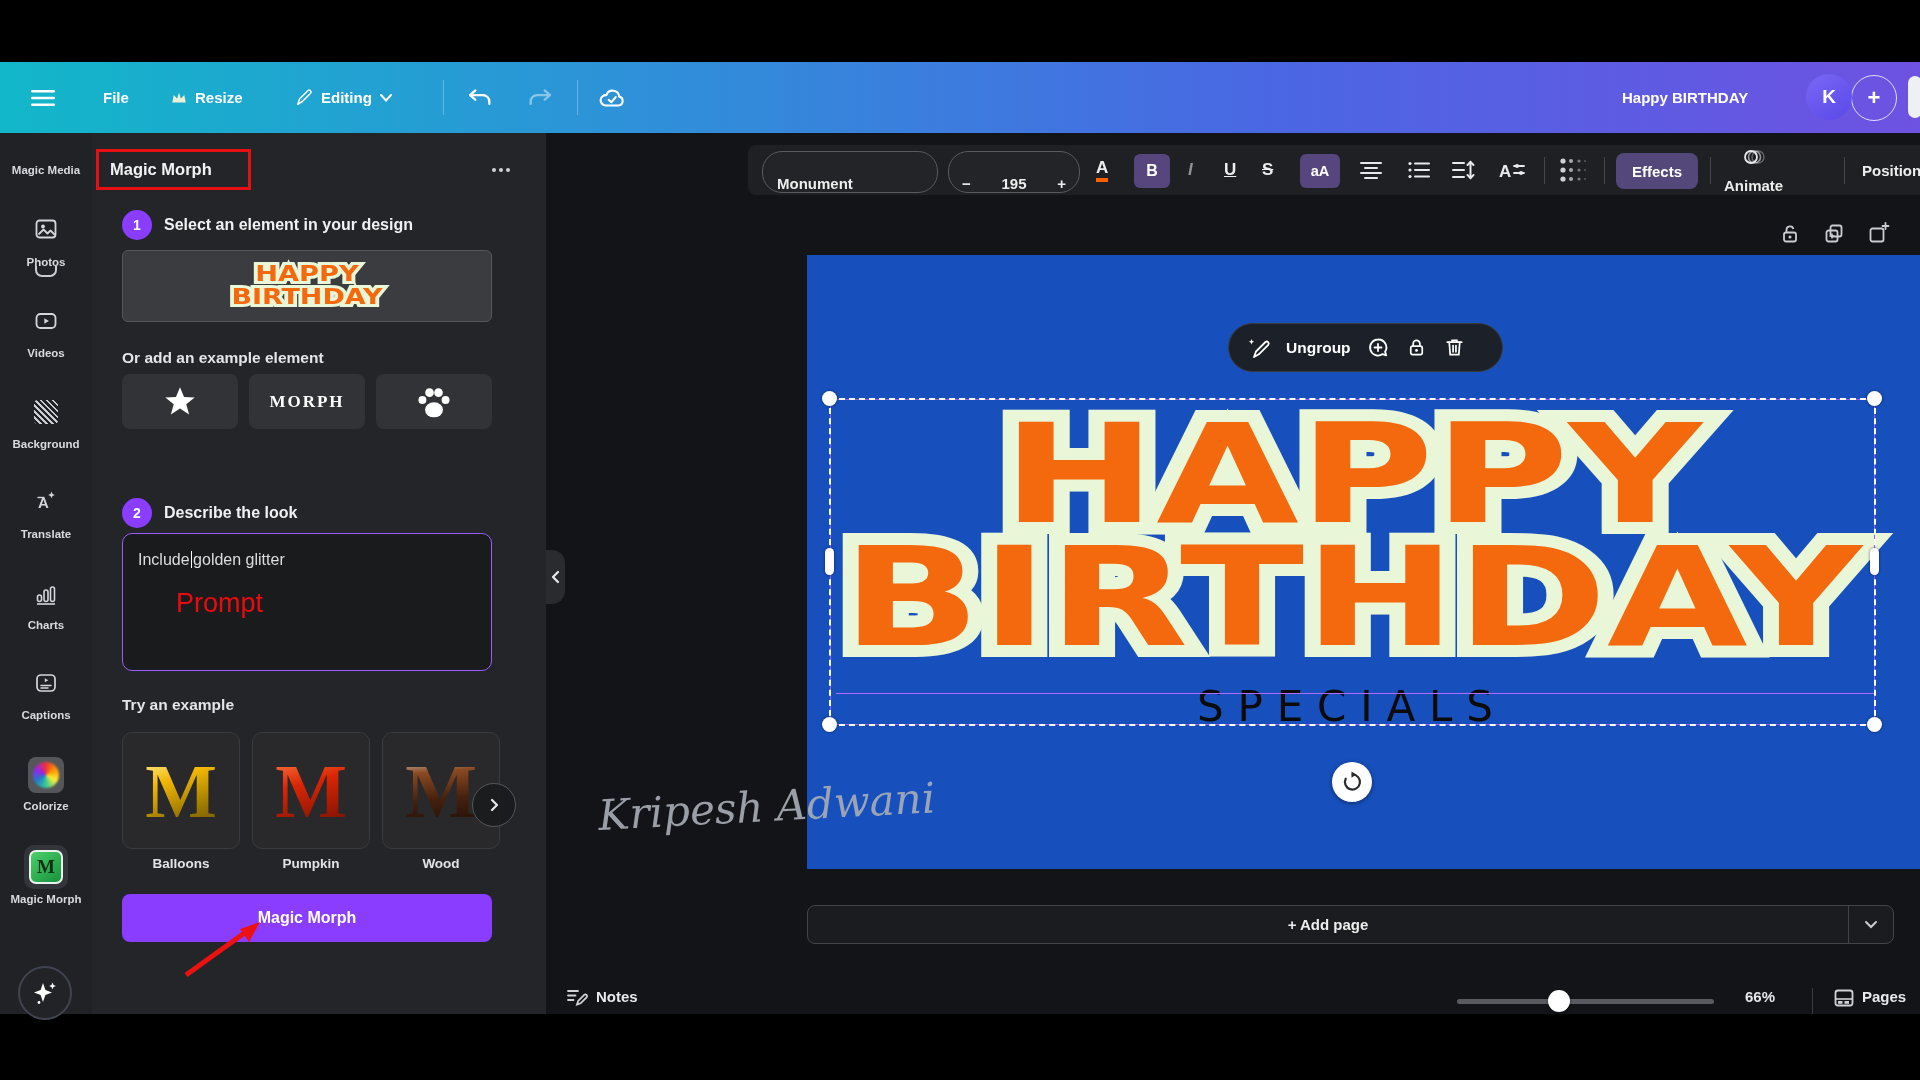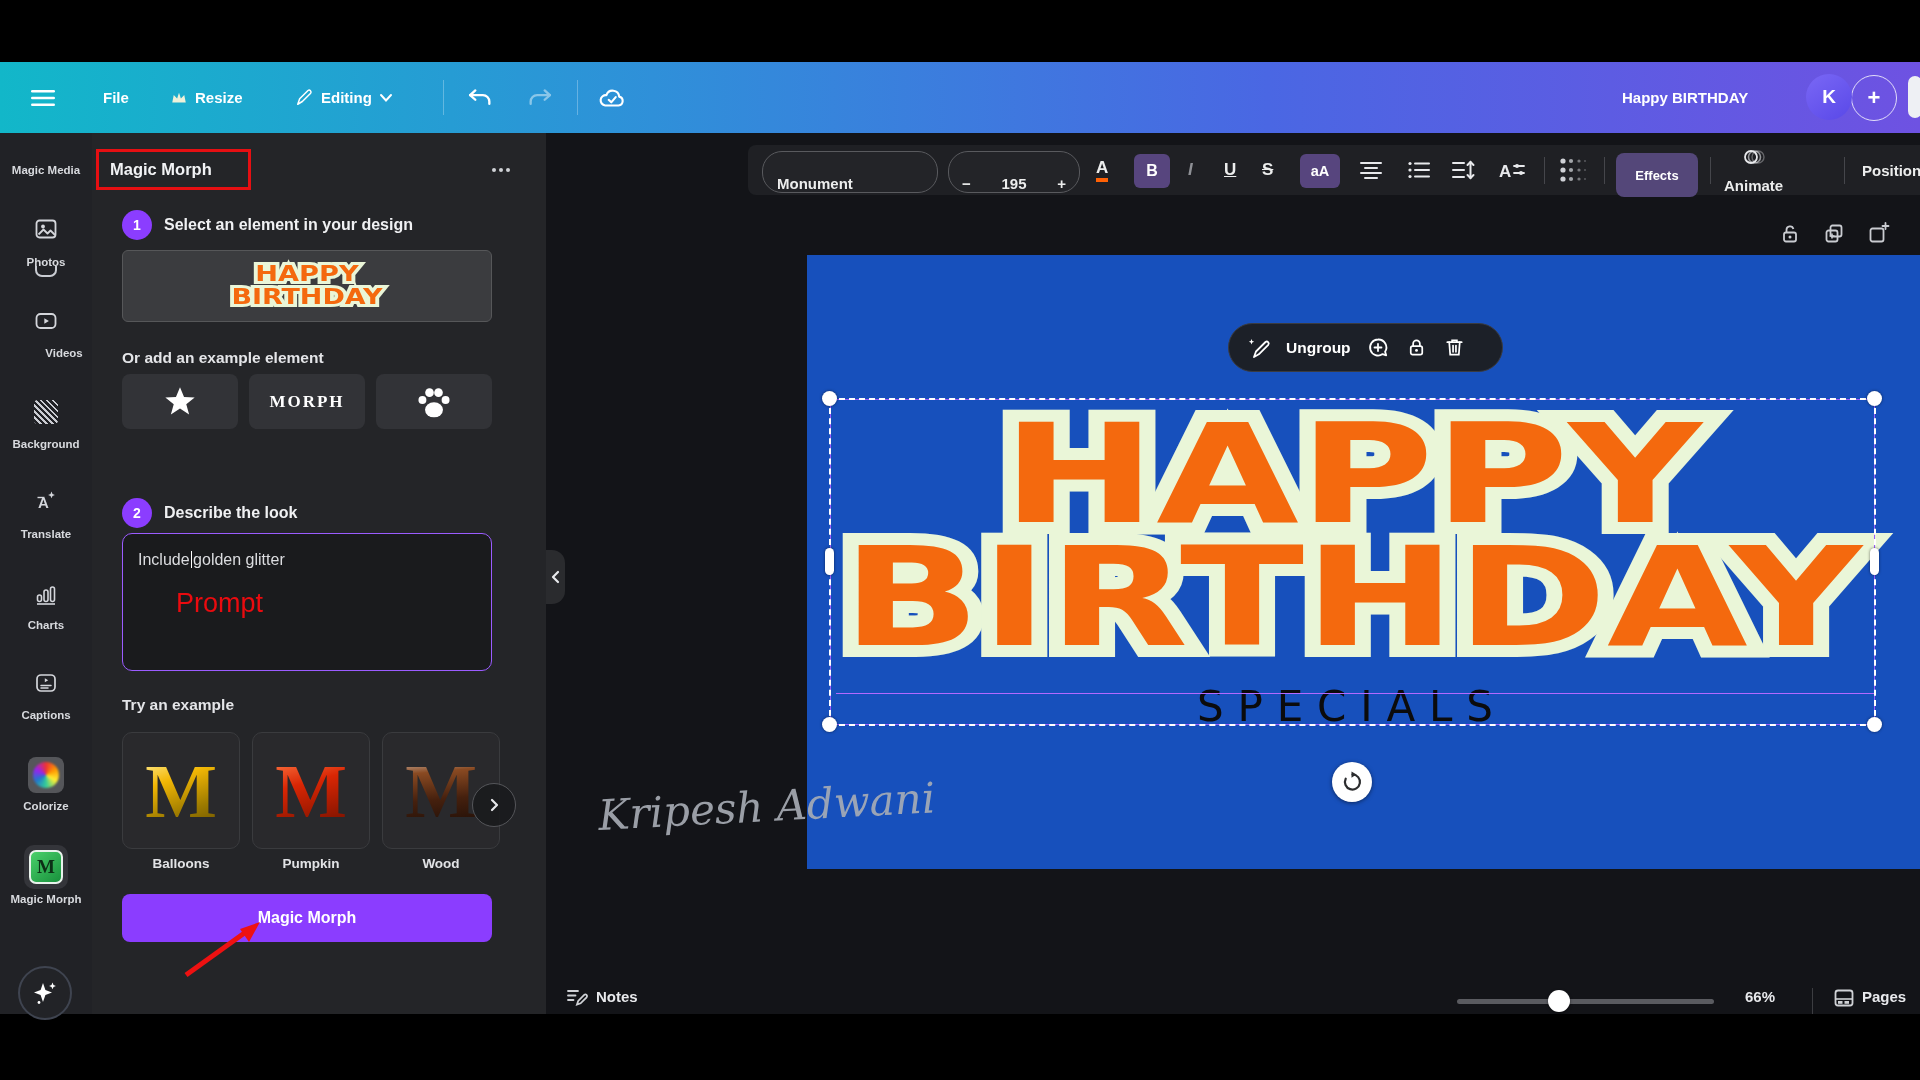--- a/index.html
+++ b/index.html
@@ -79,22 +79,22 @@
   .workspace{left:546px;top:133px;width:1374px;height:881px;background:#131418;}
   .fmt-strip{position:absolute;left:748px;top:145px;width:1172px;height:50px;background:#1f2024;border-radius:8px 0 0 8px;}
   .fmt-box{position:absolute;top:151px;height:42px;border:1px solid #595a5e;border-radius:20px;box-sizing:border-box;
     display:flex;align-items:flex-end;color:#eceded;font-size:15px;font-weight:bold;background:#232428;}
   .fmt-t{position:absolute;top:145px;height:50px;display:flex;align-items:center;color:#eceded;
     font-size:17px;font-weight:bold;}
   .fmt-dim{color:#8e9095;}
   .tg-active{top:154px;height:34px;border-radius:6px;background:#57457e;position:absolute;
     display:flex;align-items:center;justify-content:center;color:#fff;font-weight:bold;font-size:16px;}
   .v-div{position:absolute;top:157px;width:1px;height:27px;background:#45464b;}
-  .effects-pill{position:absolute;left:1616px;top:153px;width:82px;height:44px;border-radius:8px;background:#544779;
-    color:#fff;font-size:13px;font-weight:bold;display:flex;align-items:center;justify-content:center;}
+  .effects-pill{position:absolute;left:1616px;top:153px;width:82px;height:36px;border-radius:8px;background:#544779;
+    color:#fff;font-size:15px;font-weight:bold;display:flex;align-items:center;justify-content:center;}
   
   .page{position:absolute;left:807px;top:255px;width:1113px;height:614px;background:#1750BC;}
   .watermark{position:absolute;left:598px;top:782px;width:340px;font-family:"DejaVu Serif",serif;
     font-style:italic;font-size:42px;color:#a9aeb6;opacity:.9;transform:rotate(-3deg);white-space:nowrap;}
   .sel-purple{position:absolute;left:830px;top:399px;width:1045px;height:326px;border:1px solid #9a5bff;box-sizing:border-box;}
   .sel-dash{position:absolute;left:829px;top:398px;width:1047px;height:328px;border:2px dashed #fff;box-sizing:border-box;}
   .sub-line{position:absolute;left:836px;top:693px;width:1038px;height:0;border-top:1.5px solid #b469ff;}
   .handle-c{position:absolute;width:15px;height:15px;border-radius:50%;background:#fff;
     box-shadow:0 0 3px rgba(0,0,0,.55);z-index:3;}
   .handle-s{position:absolute;width:9px;height:27px;border-radius:5px;background:#fff;
@@ -197,21 +197,21 @@
     <rect x="2.5" y="3.5" width="19" height="17" rx="3" fill="none" stroke="#d4d6db" stroke-width="1.8"></rect>
     <circle cx="9" cy="9.5" r="1.9" fill="#d4d6db"></circle>
     <path d="M4.5 17.5 l5 -5 4 4 3 -3 4.5 4.5" fill="none" stroke="#d4d6db" stroke-width="1.8" stroke-linejoin="round"></path>
   </svg>
   <div class="rail-label" style="top:256px;"><span>Photos</span></div>
 
   <svg class="rail-ic" style="top:309px;" viewBox="0 0 24 24">
     <rect x="2.5" y="5" width="19" height="14" rx="4" fill="none" stroke="#d4d6db" stroke-width="1.8"></rect>
     <path d="M10.3 9.3 l4.6 2.7 -4.6 2.7 z" fill="#d4d6db"></path>
   </svg>
-  <div class="rail-label" style="top:347px;margin-left:18px;"><span>Videos</span></div>
+  <div class="rail-label" style="top:347px;"><span>Videos</span></div>
 
   <div class="rail-ic hatch" style="top:400px;"></div>
   <div class="rail-label" style="top:438px;"><span>Background</span></div>
 
   <svg class="rail-ic" style="top:489px;" viewBox="0 0 24 24">
     <text x="4" y="19" font-size="15" font-weight="bold" fill="#d4d6db" font-family="Liberation Sans, sans-serif">A</text>
     <path d="M17.5 2.5 l1 2.4 2.4 1 -2.4 1 -1 2.4 -1 -2.4 -2.4 -1 2.4 -1 z" fill="#d4d6db"></path>
     <path d="M3.5 8.5 h7" stroke="#d4d6db" stroke-width="1.4"></path>
   </svg>
   <div class="rail-label" style="top:528px;"><span>Translate</span></div>
@@ -512,20 +512,29 @@
       <g stroke="#fff" stroke-width="1.8" fill="none" stroke-linecap="round">
         <line x1="4.5" y1="6.5" x2="19.5" y2="6.5"></line>
         <path d="M9.5 6.5 V4.5 h5 v2"></path>
         <path d="M6.5 6.5 l1 13 h9 l1 -13"></path>
         <line x1="10.5" y1="10" x2="10.5" y2="16.5"></line>
           <line x1="13.5" y1="10" x2="13.5" y2="16.5"></line>
       </g>
     </svg>
   </div>
 
+  <div class="addpage">
+    <div class="main">+ Add page</div>
+    <div class="split"></div>
+    <div class="chev">
+      <svg width="14" height="9" viewBox="0 0 14 9">
+        <polyline points="2,2 7,7 12,2" fill="none" stroke="#caccd1" stroke-width="2" stroke-linecap="round"></polyline>
+      </svg>
+    </div>
+  </div>
 
   <svg class="abs" style="left:565px;top:985px;" width="24" height="24" viewBox="0 0 24 24">
     <g stroke="#d0d2d6" stroke-width="1.8" stroke-linecap="round" fill="none">
       <line x1="3" y1="6" x2="13" y2="6"></line>
         <line x1="3" y1="10.5" x2="10.5" y2="10.5"></line>
         <line x1="3" y1="15" x2="8.5" y2="15"></line>
       <path d="M12 19.5 l1.2 -3.6 6 -6 a1.7 1.7 0 0 1 2.4 2.4 l-6 6 z"></path>
     </g>
   </svg>
   <div class="foot-label" style="left:596px;top:988px;">Notes</div>

